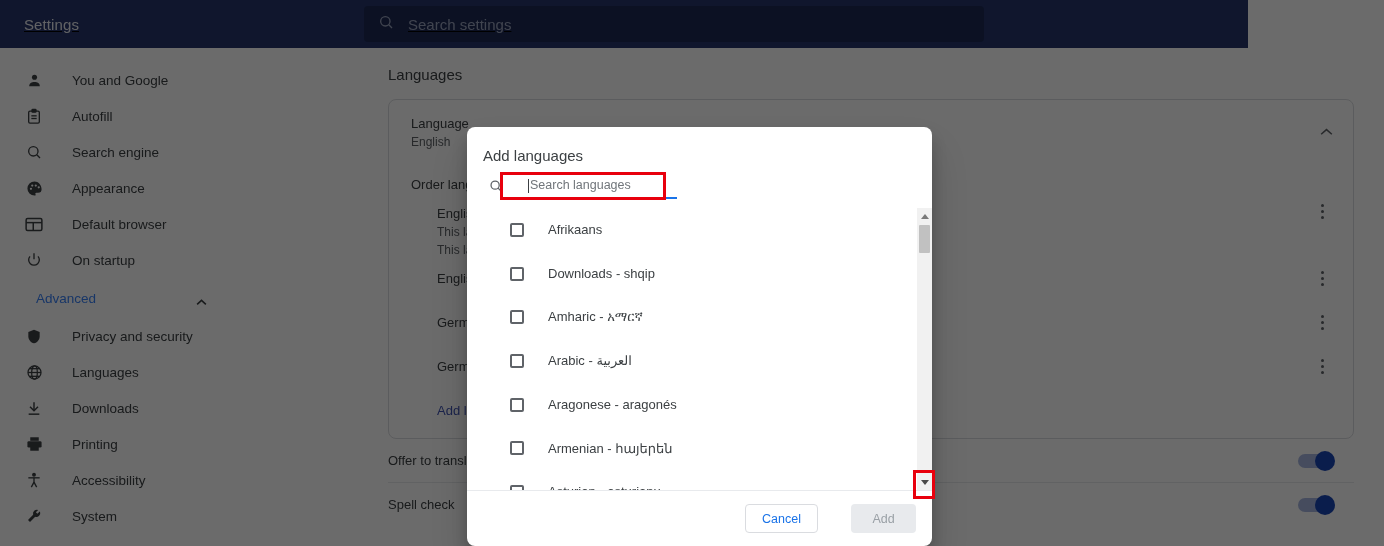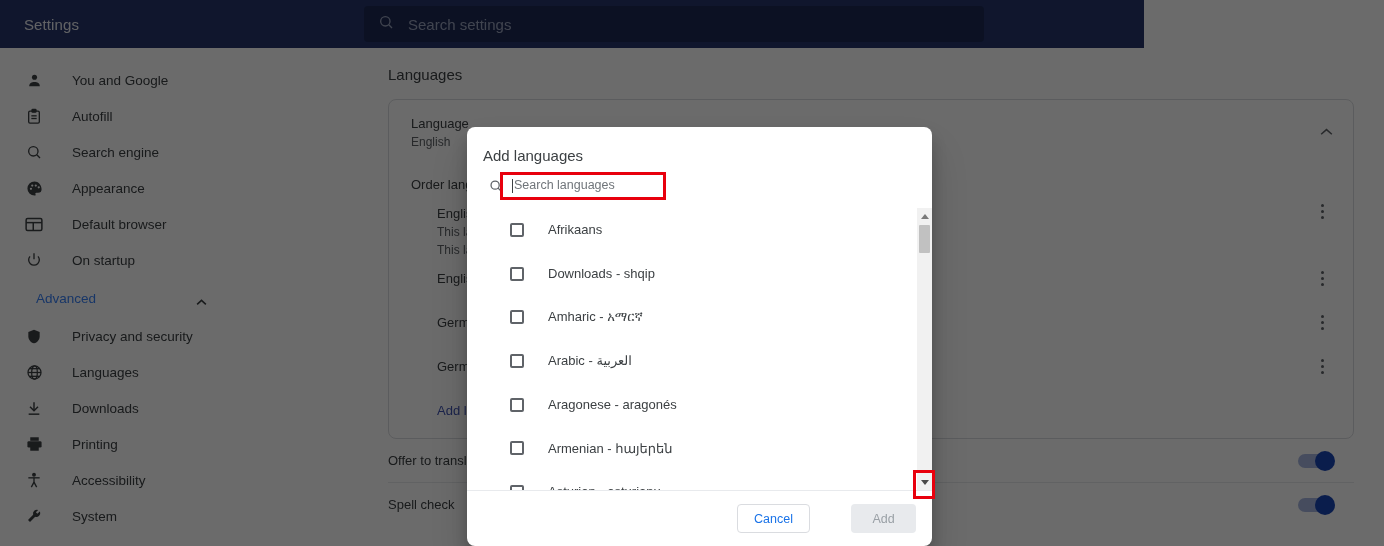--- a/index.html
+++ b/index.html
@@ -10,23 +10,23 @@
     background: #ffffff;
   }
 
   
   #app {
     position: absolute; inset: 0;
     background: #ffffff;
   }
 
   .topbar {
-    position: absolute; left: 0; top: 0; width: 1144px; height: 48px;
+    position: absolute; left: 0; top: 0; width: 1248px; height: 48px;
     background: #26356b;
-    display: flex; align-items: center;
+    display: flex; align-items: center; text-decoration: underline;
   }
   .topbar-title {
     color: #e8eaf0; font-size: 15px; margin-left: 24px; width: 340px;
     letter-spacing: .1px;
   }
   .topsearch {
     width: 620px; height: 36px; background: #1d2a55; border-radius: 4px;
     display: flex; align-items: center; padding: 0 14px; gap: 14px;
   }
   .topsearch svg { flex: none; }
@@ -85,21 +85,21 @@
   .dialog {
     position: absolute; left: 467px; top: 127px; width: 465px; height: 419px;
     background: #fff; border-radius: 8px;
     box-shadow: 0 11px 15px rgba(0,0,0,.2), 0 24px 38px rgba(0,0,0,.14);
     display: flex; flex-direction: column; overflow: hidden;
   }
   .dlg-title {
     font-size: 15px; color: #3c4043; padding: 20px 24px 10px 16px;
   }
   .dlg-search {
-    display: flex; align-items: center; gap: 8px;
+    display: flex; align-items: center; gap: 24px;
     padding: 2px 0 0 22px; position: relative;
   }
   .search-box {
     position: relative; width: 156px; height: 24px;
   }
   .search-box .ph {
     position: absolute; left: 3px; top: 2px; font-size: 12.5px; color: #70757a;
   }
   .search-box .caret-bar {
     position: absolute; left: 1px; top: 3px; width: 1px; height: 14px; background: #3c4043;
@@ -140,21 +140,21 @@
   }
   .sb-btn.up { top: 0; } .sb-btn.dn { bottom: 0; }
   .sb-thumb {
     position: absolute; left: 2px; top: 17px; width: 11px; height: 28px;
     background: #c1c1c1; border-radius: 1px;
   }
 
   .dlg-actions {
     height: 56px; flex: none; border-top: 1px solid #e8eaed;
     display: flex; align-items: center; justify-content: flex-end;
-    gap: 8px; padding-right: 16px;
+    padding-right: 16px;
   }
   .btn {
     height: 29px; min-width: 65px; border-radius: 4px; font-size: 12.5px;
     display: flex; align-items: center; justify-content: center; padding: 0 16px;
   }
   .btn-cancel { background: #fff; border: 1px solid #dadce0; color: #1a73e8; }
   .btn-add { background: #e8eaed; border: 1px solid transparent; color: #9aa0a6; margin-left: 33px; }
 </style>
 </head>
 <body>

